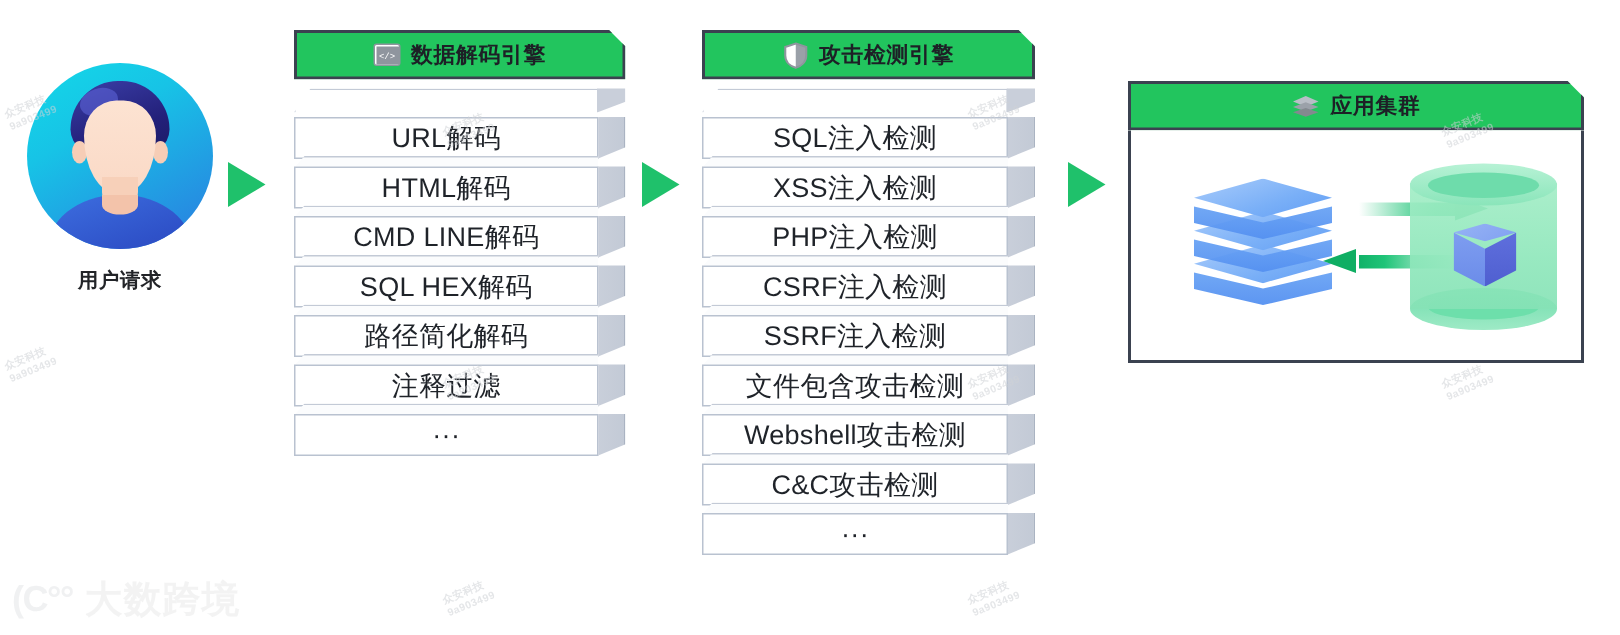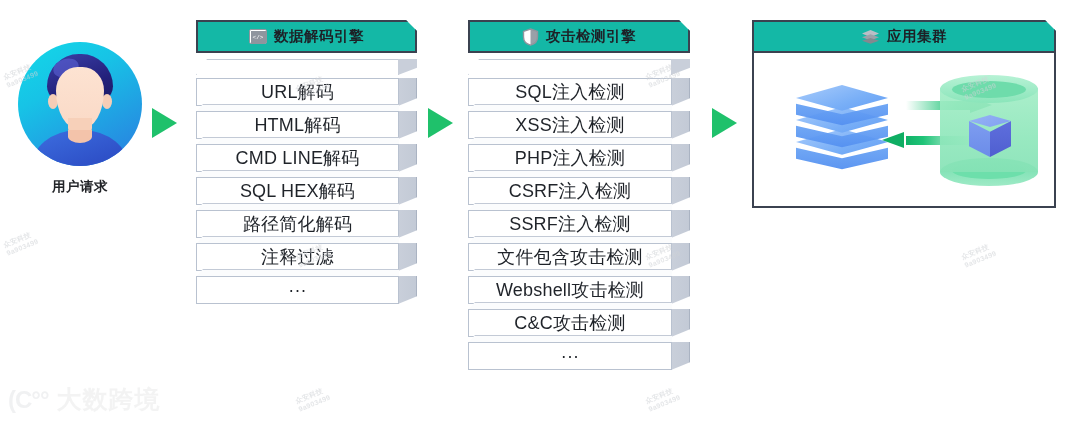--- a/index.html
+++ b/index.html
@@ -81,21 +81,21 @@
   }
   .play-arrow.a1 { left: 152px; top: 108px; }
   .play-arrow.a2 { left: 428px; top: 108px; }
   .play-arrow.a3 { left: 712px; top: 108px; }
 
   
   .column { position: absolute; }
   .col-header {
     position: relative;
     border: 2px solid #3b4250;
-    background: #14b8a6;
+    background: #22c55e;
     height: 33px;
     display: flex; align-items: center; justify-content: center;
     gap: 7px;
     
     clip-path: polygon(0 0, calc(100% - 11px) 0, 100% 11px, 100% 100%, 0 100%);
   }
   .col-header .hdr-title {
     font-size: 14.5px; font-weight: bold; color: #1d2026; letter-spacing: .5px;
   }
 
@@ -154,21 +154,21 @@
   
   #col-decode { left: 196px; top: 20px; width: 221px; }
   
   #col-detect { left: 468px; top: 20px; width: 222px; }
 
   
   #panel-cluster {
     position: absolute; left: 752px; top: 20px;
     width: 304px;
   }
-  #panel-cluster .col-header { border-bottom-width: 2px; }
+  #panel-cluster .col-header { border-bottom-width: 2px; margin-top: 34px; }
   #cluster-body {
     border: 2px solid #3b4250; border-top: none;
     height: 155px; background: #ffffff;
     position: relative;
   }
   
   #layers-illus {
     position: absolute; left: 42px; top: 32px; width: 92px; height: 95px;
   }
   .layer {

